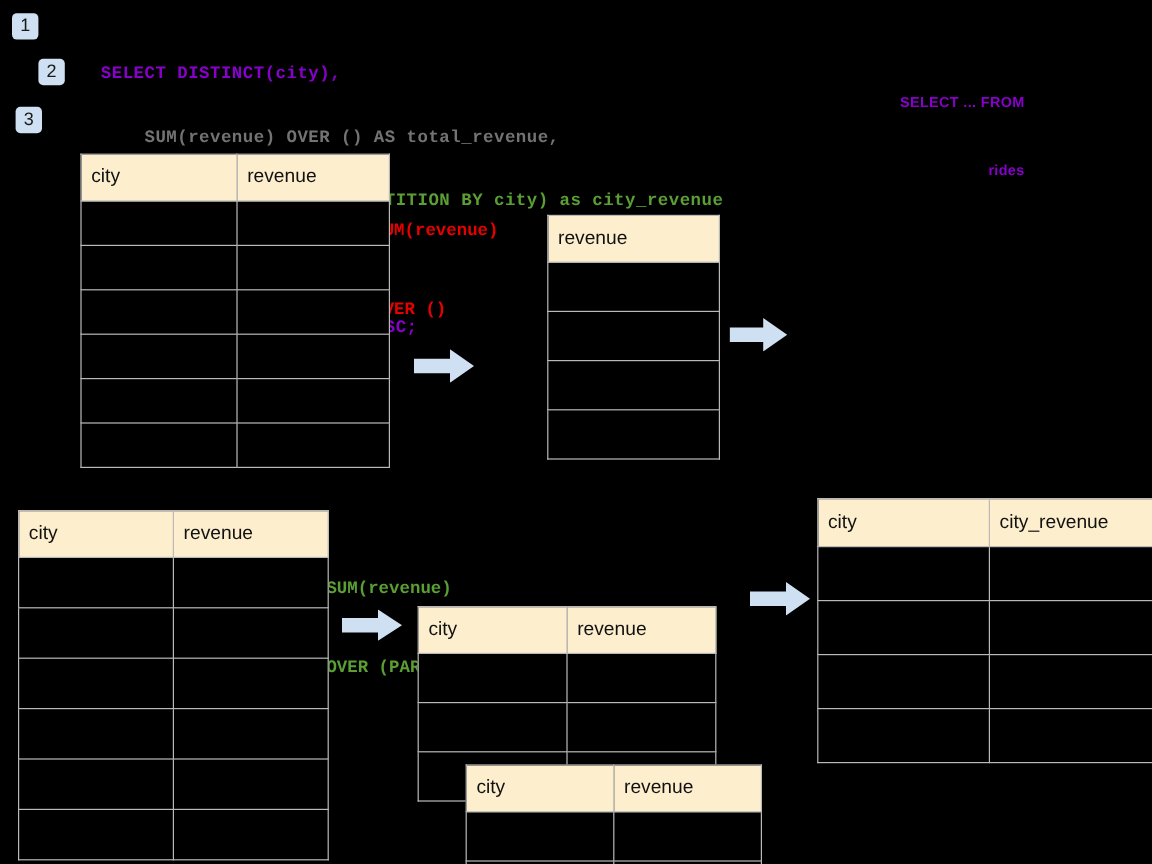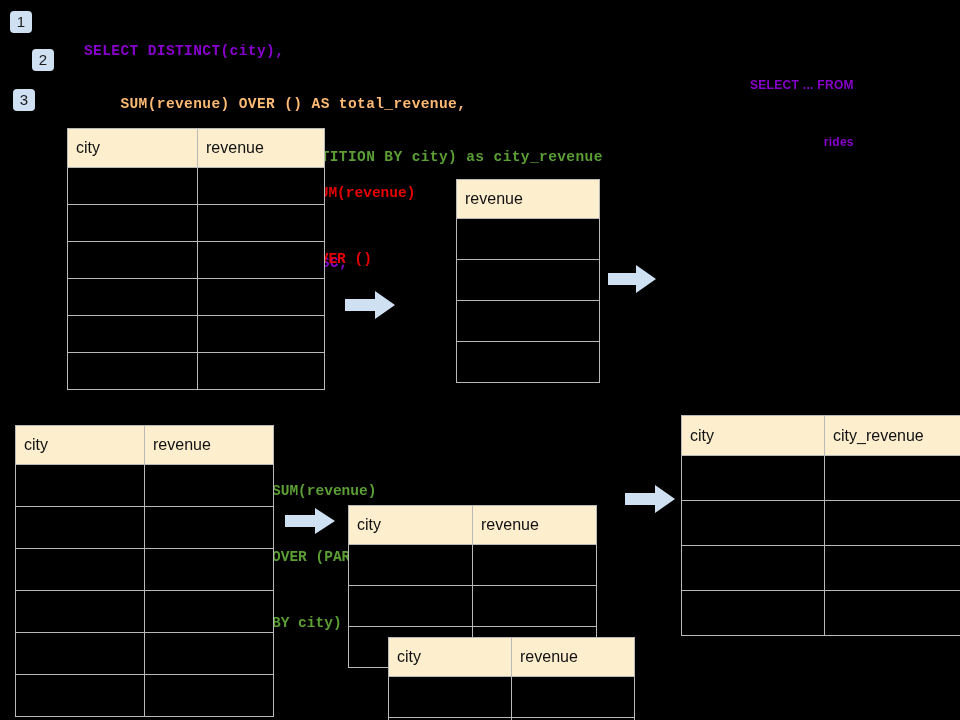--- a/index.html
+++ b/index.html
@@ -94,42 +94,41 @@
 <div class="badge" style="left:10px; top:11px;">
   <span>1</span>
 </div>
 <div class="badge" style="left:32px; top:49px;">
   <span>2</span>
 </div>
 <div class="badge" style="left:13px; top:89px;">
   <span>3</span>
 </div>
 
-<div class="sql" style="left:84px; top:11px;">
+<div class="sql" style="left:84px; top:22px;">
   <span class="sql-line" style="color:#8800cc;">SELECT DISTINCT(city),</span>
-  <span class="sql-line" style="color:#fdba74;">    SUM(revenue) OVER () AS total_revenue,</span>
+  <span class="sql-line" style="color:#737373;">    SUM(revenue) OVER () AS total_revenue,</span>
   <span class="sql-line" style="color:#5a9e34;">    SUM(revenue) OVER (PARTITION BY city) as city_revenue</span>
   <span class="sql-line" style="color:#8800cc;">  FROM rides</span>
   <span class="sql-line" style="color:#8800cc;">  ORDER by city_revenue DESC;</span>
 </div>
 
 <div class="aux-sql" style="left:750px; top:38px; color:#8800cc;">
   <span style="display:block;">SELECT ... FROM</span>
   <span style="display:block;text-align:right;">rides</span>
 </div>
 
 <div class="annot" style="left:311px; top:138px; color:#e60000;">
   <span style="display:block;">SUM(revenue)</span>
   <span style="display:block;">OVER ()</span>
 </div>
 
 <div class="annot" style="left:272px; top:436px; color:#5a9e34;">
   <span style="display:block;">SUM(revenue)</span>
   <span style="display:block;">OVER (PARTITION</span>
-  <span style="display:block;">BY city)</span>
 </div>
 
 <table class="tbl" style="left:67px; top:128px; width:239px;">
   <thead>
     <tr>
       <th style="width:121px; height:38px;">city</th>
       <th style="width:118px; height:38px;">revenue</th>
     </tr>
   </thead>
   <tbody>

